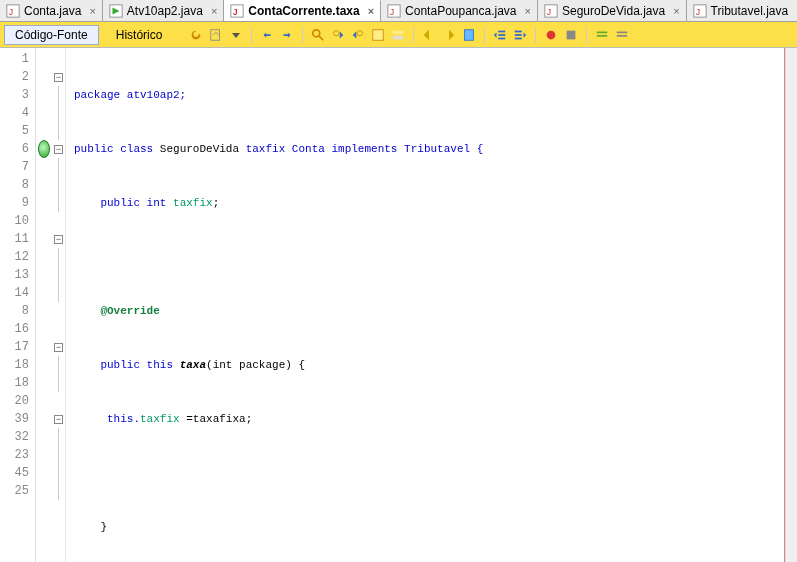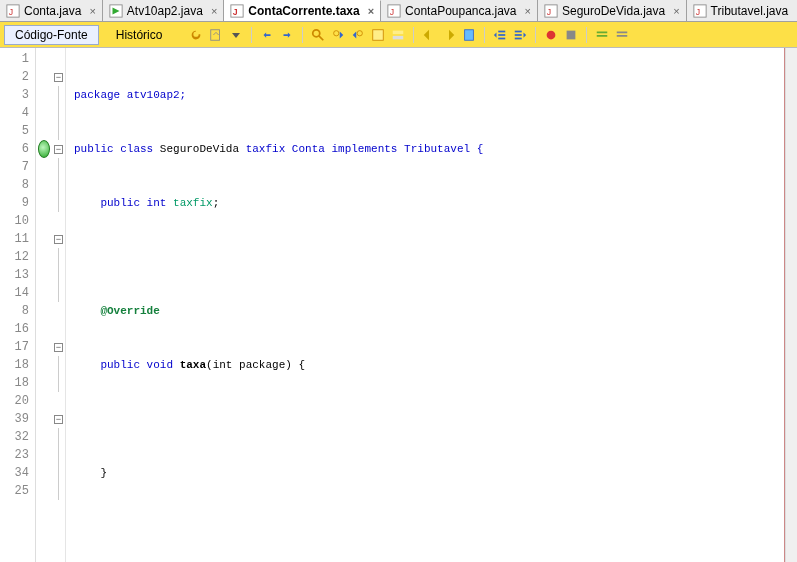--- a/index.html
+++ b/index.html
@@ -21,21 +21,21 @@
 .foldcol { width: 14px; border-right: 1px solid #e5e5e5; padding-top: 2px; }
 .fold { height: 18px; display: flex; align-items: center; justify-content: center; }
 .foldbox { width: 9px; height: 9px; border: 1px solid #888; font-size: 9px; line-height: 7px; text-align: center; color: #555; cursor: pointer; }
 .foldline { width: 1px; height: 18px; background: #ccc; margin: 0 auto; }
 .marker { width: 12px; height: 12px; border-radius: 50%; background: radial-gradient(circle at 40% 40%, #bdf7bd, #2aa82a); border: 1px solid #1c7a1c; }
 .markcol { width: 16px; padding-top: 2px; }
 .markcol div { height: 18px; display: flex; align-items: center; justify-content: center; }
 .code { flex: 1; font-family: Consolas, "Courier New", monospace; font-size: 11px; line-height: 18px; padding-top: 2px; white-space: pre; position: relative; border-right: 1px solid #c88; }
 .codeline { height: 18px; padding-left: 8px; }
 .kw { color: #0000cc; }
-.str { font-weight: bold; color: #000; }
+.str { font-weight: bold; color: #000; font-style: italic; }
 .fld { color: #009966; }
 .ann { color: #15803d; font-weight: bold; }
 .rightbar { width: 12px; background: #f0f0f0; border-left: 1px solid #ddd; }
 </style>
 </head>
 <body>
 
 <div class="tabs">
   <div class="tab">
     <span class="tab-icon"><svg viewBox="0 0 16 16">
@@ -226,21 +226,21 @@
       <div>14</div>
       <div>8</div>
       <div>16</div>
       <div>17</div>
       <div>18</div>
       <div>18</div>
       <div>20</div>
       <div>39</div>
       <div>32</div>
       <div>23</div>
-      <div>34</div>
+      <div>45</div>
       <div>25</div>
     </div>
   <div class="markcol">
       <div></div>
       <div></div>
       <div></div>
       <div></div>
       <div></div>
       <div>
         <div class="marker"></div>
@@ -331,21 +331,22 @@
       <div class="fold">
         <div class="foldline"></div>
       </div>
     </div>
   <div class="code">
     <div class="codeline"><span class="kw">package atv10ap2;</span></div>
     <div class="codeline"><span class="kw">public class </span><span>SeguroDeVida</span><span class="kw"> taxfix Conta implements Tributavel {</span></div>
     <div class="codeline"><span class="kw">    public int </span><span class="fld">taxfix</span><span>;</span></div>
     <div class="codeline"></div>
     <div class="codeline"><span class="ann">    @Override</span></div>
-    <div class="codeline"><span class="kw">    public void </span><span class="str">taxa</span><span>(int package) {</span></div>
+    <div class="codeline"><span class="kw">    public this </span><span class="str">taxa</span><span>(int package) {</span></div>
+    <div class="codeline"><span class="kw">     this.</span><span class="fld">taxfix</span><span> =taxafixa;</span></div>
     <div class="codeline"></div>
     <div class="codeline"><span>    }</span></div>
     
     
     
     
     
     
     
     

